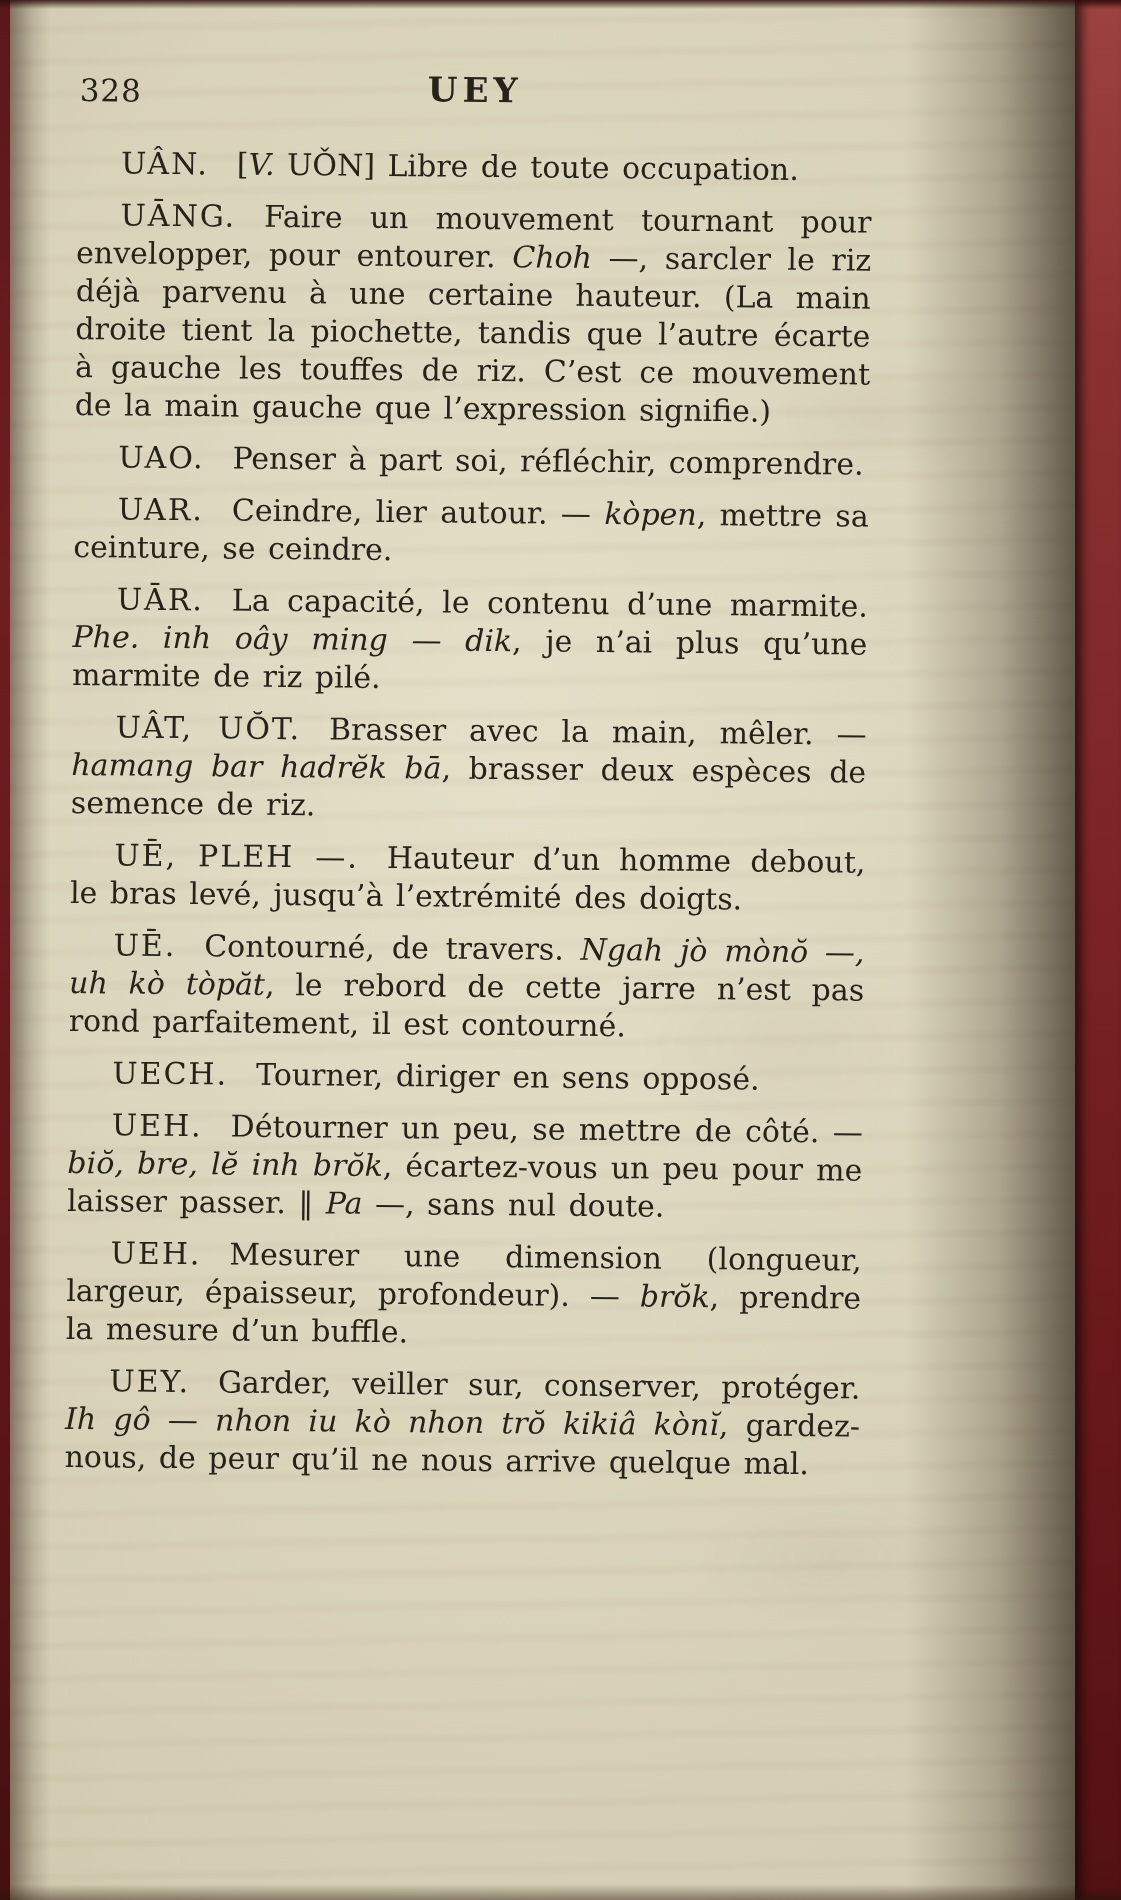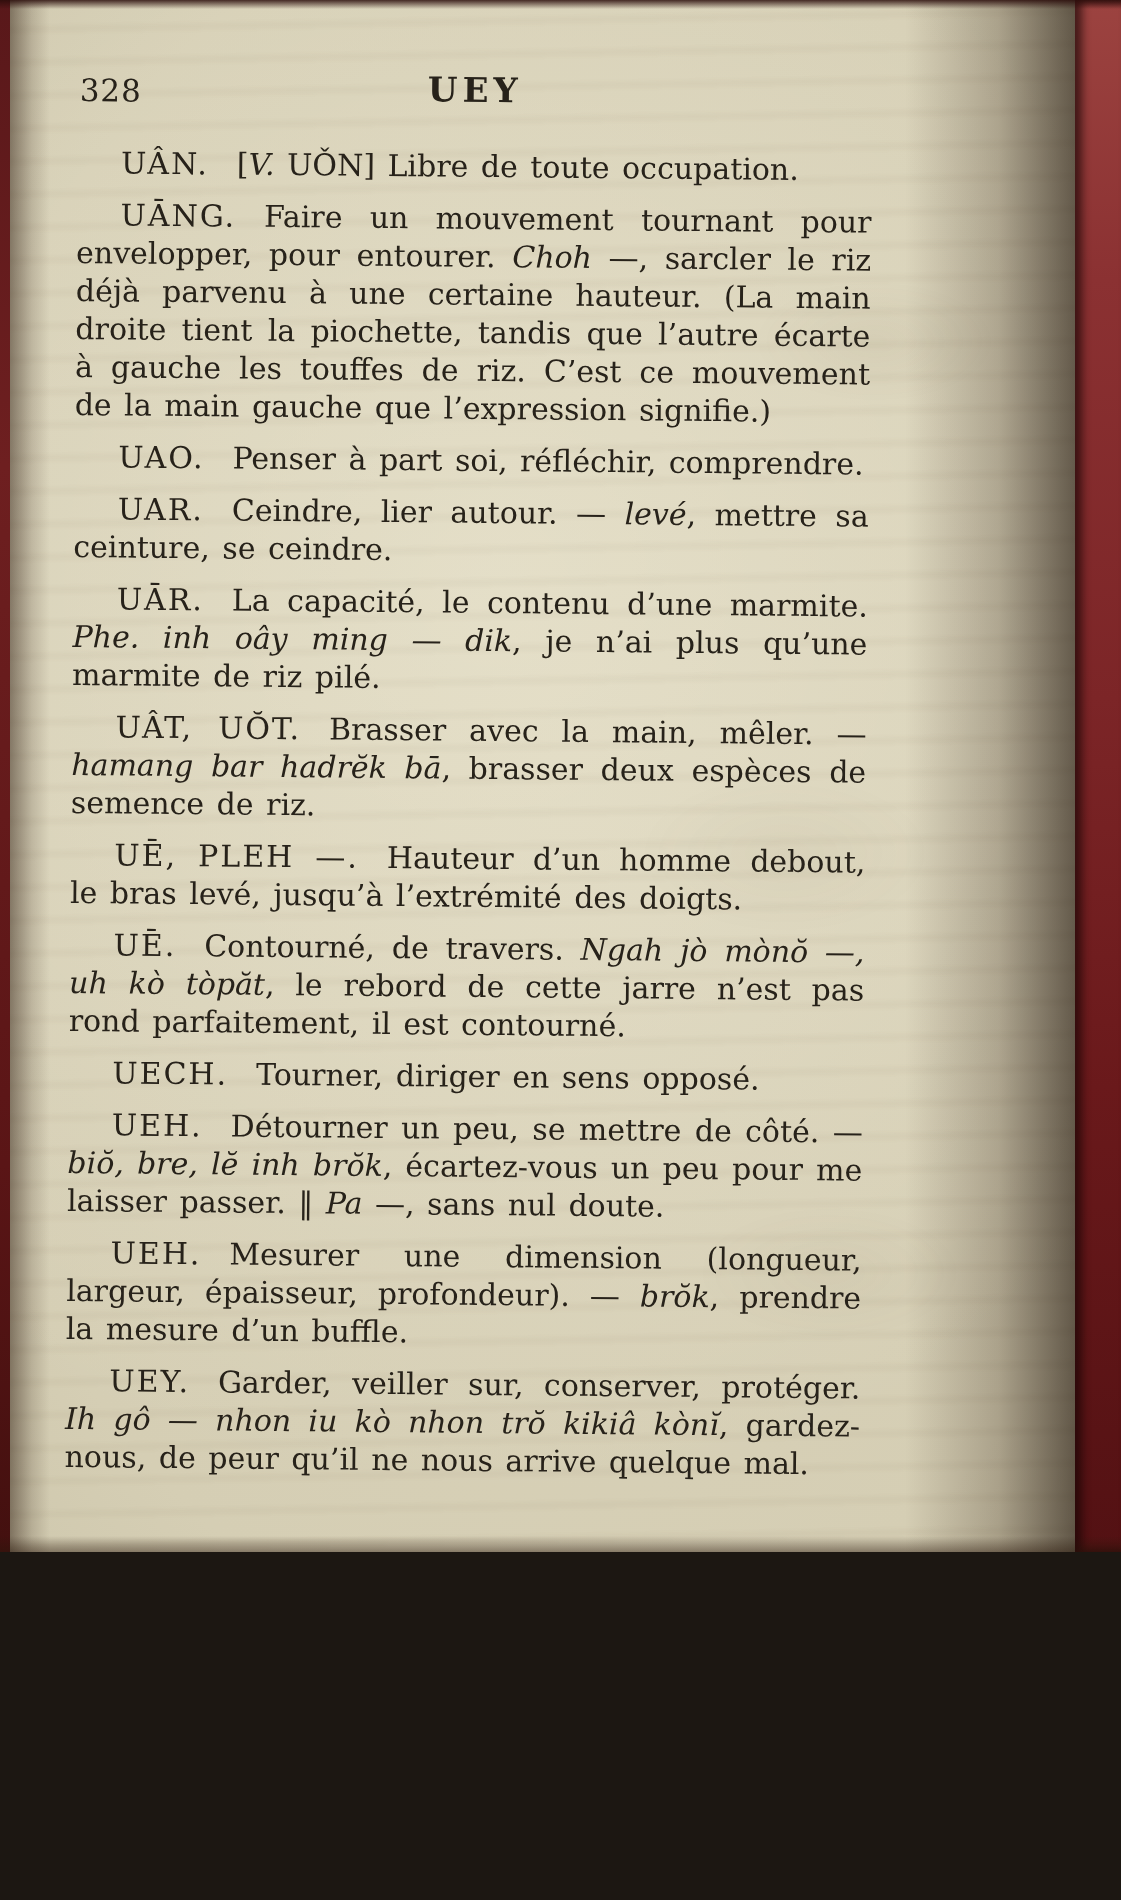--- a/index.html
+++ b/index.html
@@ -1,20 +1,20 @@
 <!DOCTYPE html>
 <html><head>
 <meta charset="utf-8">
 <style>
   html, body { margin: 0; padding: 0; background: #1c1712; }
 
   .photo {
     position: relative;
     width: 1121px;
-    height: 1552px;
+    height: 1900px;
     overflow: hidden;
     font-family: "DejaVu Serif", serif;
     color: #27221a;
     background:
       radial-gradient(130% 95% at 44% 38%, rgba(255,252,235,0.30), rgba(0,0,0,0) 62%),
       radial-gradient(115% 115% at 50% 50%, #dad3ba 0%, #d5ceb4 50%, #c6bfa4 82%, #ab9f82 100%);
   }
 
   
   .ghost-lines {
@@ -123,21 +123,21 @@
 
   <div class="content">
     <div class="header-row">
       <span class="page-number">328</span>
       <div class="running-head">UEY</div>
     </div>
     <div class="entries">
         <p class="entry"><span class="seg-hw">UÂN.</span><span class="seg-r">[</span><span class="seg-i">V.</span><span class="seg-r"> UǑN] Libre de toute occupation.</span></p>
         <p class="entry"><span class="seg-hw">UĀNG.</span><span class="seg-r">Faire un mouvement tournant pour envelopper, pour entourer. </span><span class="seg-i">Choh</span><span class="seg-r"> —, sarcler le riz déjà parvenu à une certaine hauteur. (La main droite tient la piochette, tandis que l’autre écarte à gauche les touffes de riz. C’est ce mouvement de la main gauche que l’expression signifie.)</span></p>
         <p class="entry"><span class="seg-hw">UAO.</span><span class="seg-r">Penser à part soi, réfléchir, comprendre.</span></p>
-        <p class="entry"><span class="seg-hw">UAR.</span><span class="seg-r">Ceindre, lier autour. — </span><span class="seg-i">levé</span><span class="seg-r">, mettre sa ceinture, se ceindre.</span></p>
+        <p class="entry"><span class="seg-hw">UAR.</span><span class="seg-r">Ceindre, lier autour. — </span><span class="seg-i">kòpen</span><span class="seg-r">, mettre sa ceinture, se ceindre.</span></p>
         <p class="entry"><span class="seg-hw">UĀR.</span><span class="seg-r">La capacité, le contenu d’une marmite. </span><span class="seg-i">Phe. inh oây ming — dik</span><span class="seg-r">, je n’ai plus qu’une marmite de riz pilé.</span></p>
         <p class="entry"><span class="seg-hw">UÂT, UŎT.</span><span class="seg-r">Brasser avec la main, mêler. — </span><span class="seg-i">hamang bar hadrĕk bā</span><span class="seg-r">, brasser deux espèces de semence de riz.</span></p>
         <p class="entry"><span class="seg-hw">UĒ, PLEH —.</span><span class="seg-r">Hauteur d’un homme debout, le bras levé, jusqu’à l’extrémité des doigts.</span></p>
         <p class="entry"><span class="seg-hw">UĒ.</span><span class="seg-r">Contourné, de travers. </span><span class="seg-i">Ngah jò mònŏ —, uh kò tòpăt</span><span class="seg-r">, le rebord de cette jarre n’est pas rond parfaitement, il est contourné.</span></p>
         <p class="entry"><span class="seg-hw">UECH.</span><span class="seg-r">Tourner, diriger en sens opposé.</span></p>
         <p class="entry"><span class="seg-hw">UEH.</span><span class="seg-r">Détourner un peu, se mettre de côté. — </span><span class="seg-i">biŏ, bre, lĕ inh brŏk</span><span class="seg-r">, écartez-vous un peu pour me laisser passer. ‖ </span><span class="seg-i">Pa</span><span class="seg-r"> —, sans nul doute.</span></p>
         <p class="entry"><span class="seg-hw">UEH.</span><span class="seg-r">Mesurer une dimension (longueur, largeur, épaisseur, profondeur). — </span><span class="seg-i">brŏk</span><span class="seg-r">, prendre la mesure d’un buffle.</span></p>
         <p class="entry"><span class="seg-hw">UEY.</span><span class="seg-r">Garder, veiller sur, conserver, protéger. </span><span class="seg-i">Ih gô — nhon iu kò nhon trŏ kikiâ kònĭ</span><span class="seg-r">, gardez-nous, de peur qu’il ne nous arrive quelque mal.</span></p>
       </div>
   </div>

